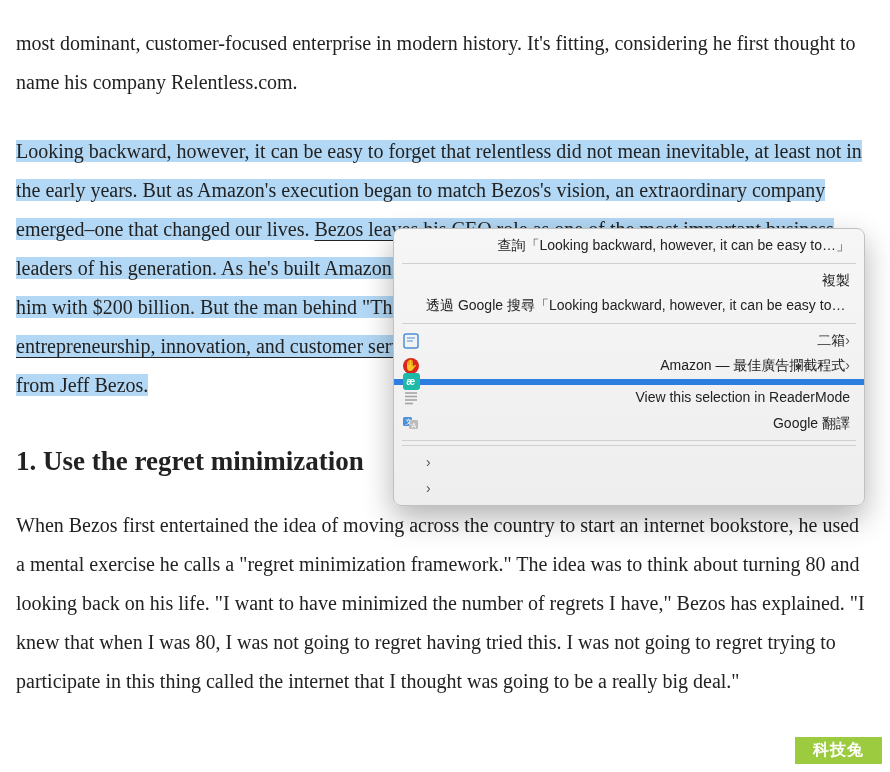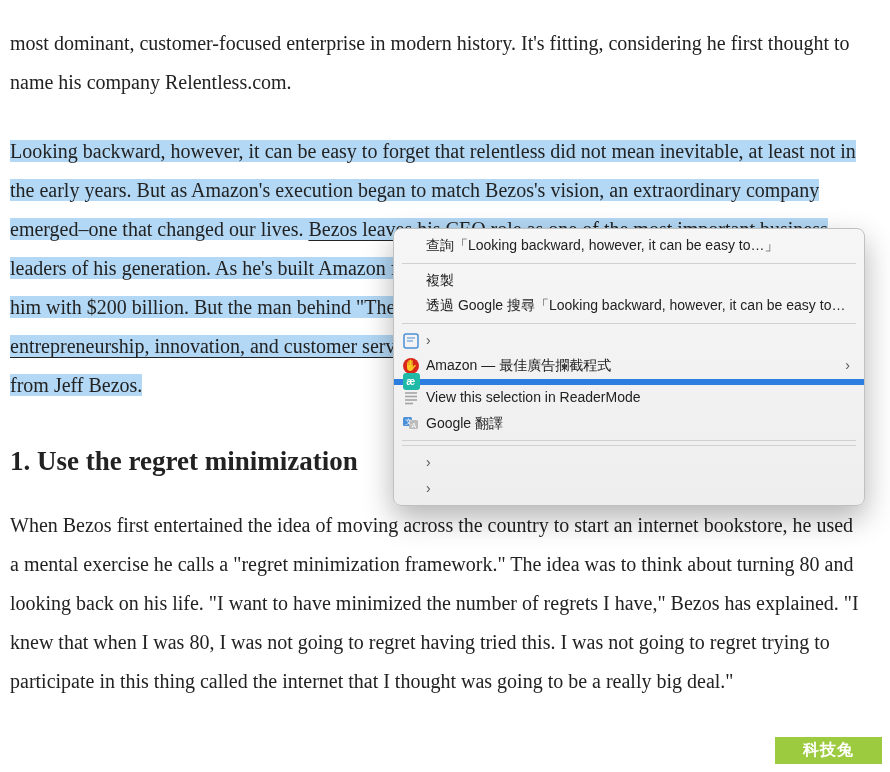--- a/index.html
+++ b/index.html
@@ -6,21 +6,21 @@
     body {
       font-family: Georgia, 'Times New Roman', serif;
       color: #222;
       background: #fff;
       width: 890px;
       height: 772px;
       position: relative;
       overflow: hidden;
     }
     .article {
-      padding: 24px 24px 0 10px;
+      padding: 24px 24px 0 16px;
       font-size: 20px;
       line-height: 1.95;
     }
     .article p {
       margin-bottom: 30px;
     }
     .highlight {
       background: #b3d8f5;
     }
     .link {
@@ -51,20 +51,21 @@
       overflow: hidden;
     }
     .menu-item {
       padding: 3px 14px 3px 32px;
       display: flex;
       align-items: center;
       justify-content: space-between;
       cursor: default;
       position: relative;
       line-height: 1.4;
+      text-align: right;
     }
     .menu-item.selected {
       background: #2b7de0;
       color: #fff;
     }
     .menu-sep {
       height: 1px;
       background: #d0d0d0;
       margin: 4px 8px;
     }
@@ -88,21 +89,21 @@
     .icon-reader { width:16px;height:16px; opacity:0.55; }
     .badge {
       position: absolute;
       right: 8px;
       bottom: 8px;
       background: #9ccb3f;
       color: #fff;
       font-family: -apple-system, BlinkMacSystemFont, sans-serif;
       font-size: 16px;
       font-weight: bold;
-      padding: 3px 28px;
+      padding: 3px 18px;
       letter-spacing: 1px;
     }
   </style>
 </head>
 <body>
 
 <div class="article">
   <p>most dominant, customer-focused enterprise in modern history. It's fitting, considering he first thought to name his company Relentless.com.</p>
 
   <p>
@@ -127,20 +128,21 @@
   </div>
   <div class="menu-sep"></div>
   <div class="menu-item">
     <span class="menu-icon icon-modal">
       <svg viewBox="0 0 16 16">
           <rect x="1" y="1" width="14" height="14" rx="2" fill="none" stroke="#4a8fd8" stroke-width="1.5"></rect>
           <line x1="4" y1="5" x2="12" y2="5" stroke="#4a8fd8" stroke-width="1.2"></line>
           <line x1="4" y1="8" x2="10" y2="8" stroke="#4a8fd8" stroke-width="1.2"></line>
         </svg>
     </span>
+    <span class="menu-label">二箱</span>
     <span class="chevron">›</span>
   </div>
   <div class="menu-item">
     <span class="menu-icon">
         <span class="icon-adblock">✋</span>
       </span>
     <span class="menu-label">Amazon — 最佳廣告攔截程式</span>
     <span class="chevron">›</span>
   </div>
   <div class="menu-item selected no-hover">

